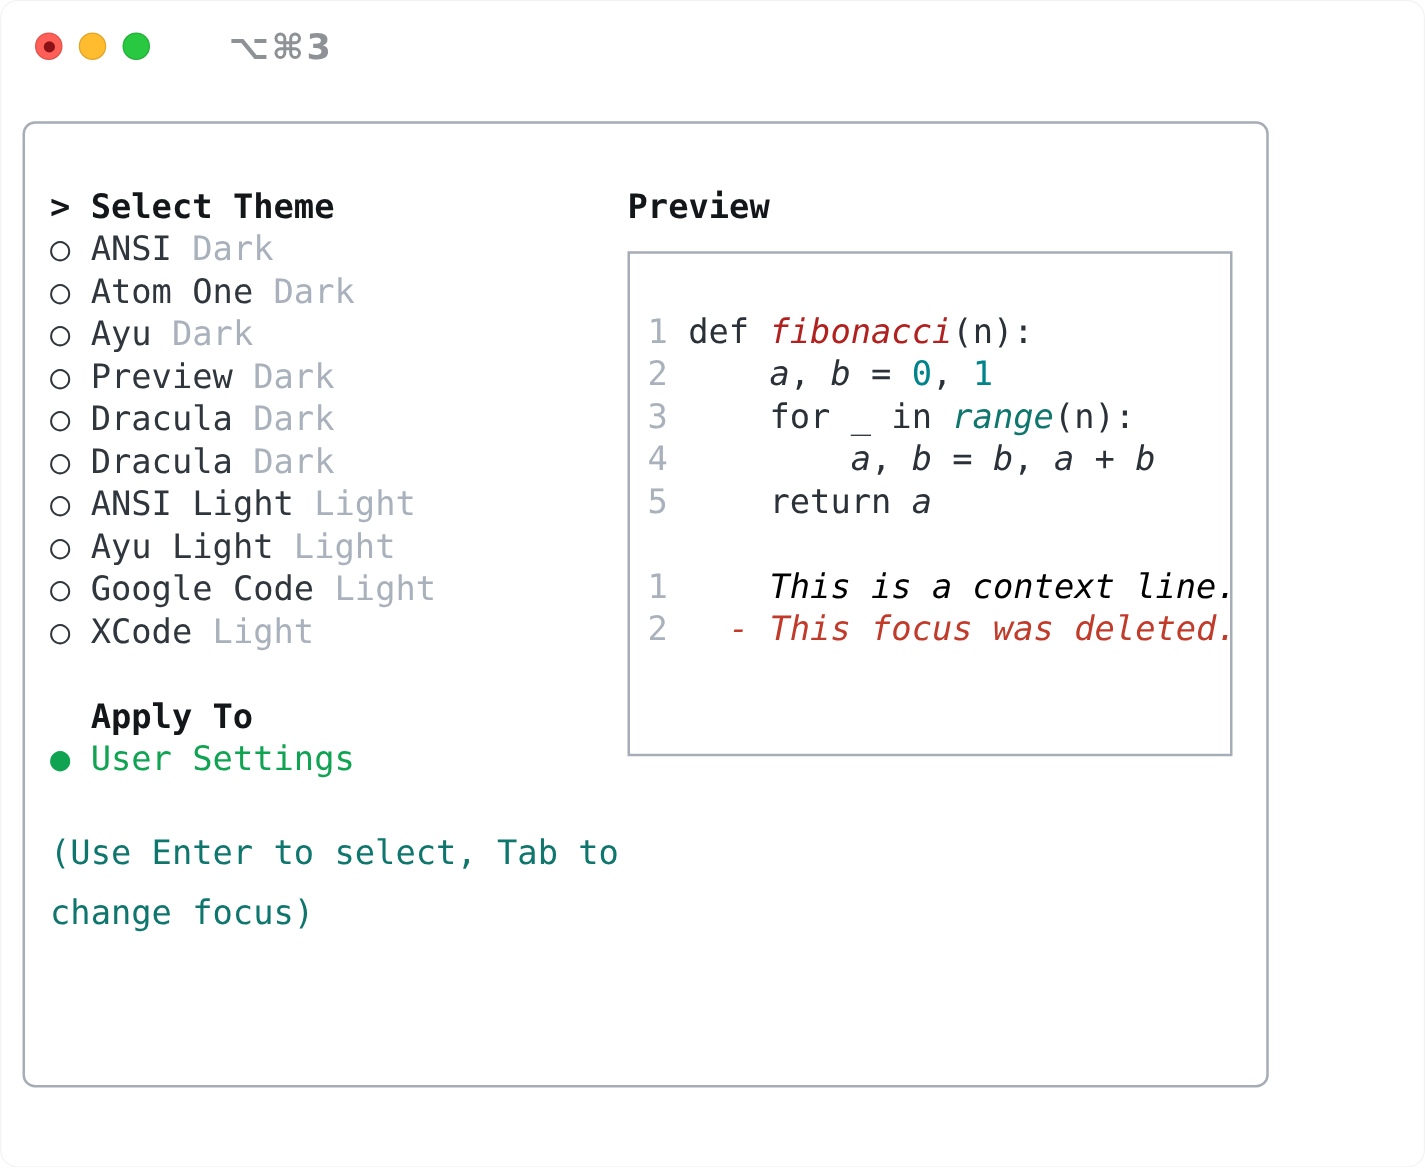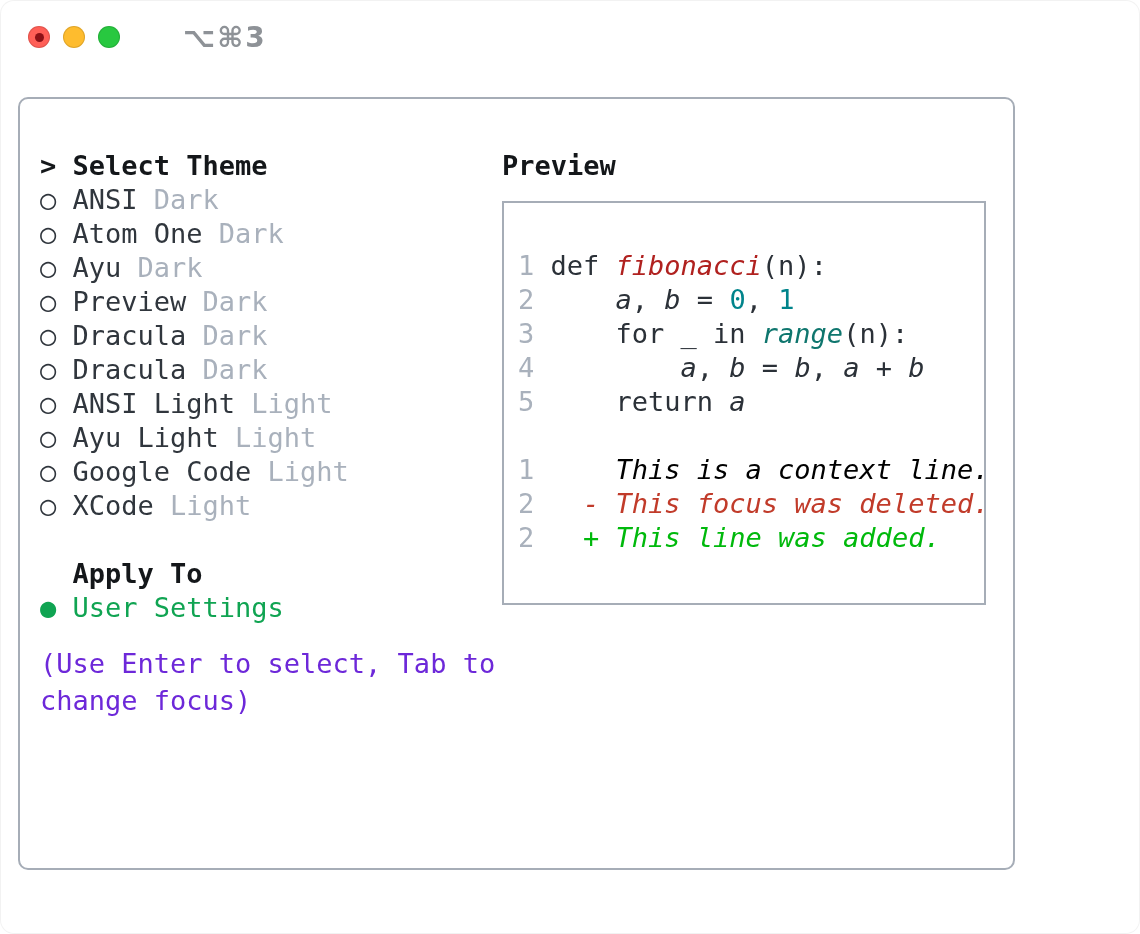--- a/index.html
+++ b/index.html
@@ -73,25 +73,25 @@
   .heading { font-weight: bold; color: #14171a; }
   .heading-prefix { font-weight: bold; color: #14171a; }
   .indent2 { padding-left: 2ch; }
   .spacer { height: 34px; }
   .marker { color: #30363d; }
   .marker.sel { color: #10a452; }
   .name { color: #30363d; }
   .name.sel { color: #10a452; }
   .tag { color: #a9b1bc; }
   .help {
-    margin-top: 20px;
+    margin-top: 34px;
     width: 460px;
-    color: #6d28d9;
+    color: #0f766e;
     font-size: 27px;
-    line-height: 37px;
+    line-height: 48px;
   }
   
   .preview-box {
     box-sizing: border-box;
     margin-top: 18px;
     width: 484px;
     height: 404px;
     border: 2px solid #a6adb7;
     padding: 46px 0 0 14px;
     overflow: hidden;
@@ -161,18 +161,17 @@
       <div class="row heading">Preview</div>
       <div class="preview-box" id="preview-box">
           <div class="code-line"><span class="gutter">1</span> <span>def </span><span class="tok-fn">fibonacci</span><span>(n):</span></div>
           <div class="code-line"><span class="gutter">2</span> <span>    </span><span class="tok-var">a</span><span>, </span><span class="tok-var">b</span><span> = </span><span class="tok-num">0</span><span>, </span><span class="tok-num">1</span></div>
           <div class="code-line"><span class="gutter">3</span> <span>    for _ in </span><span class="tok-builtin">range</span><span>(n):</span></div>
           <div class="code-line"><span class="gutter">4</span> <span>        </span><span class="tok-var">a</span><span>, </span><span class="tok-var">b</span><span> = </span><span class="tok-var">b</span><span>, </span><span class="tok-var">a</span><span> + </span><span class="tok-var">b</span></div>
           <div class="code-line"><span class="gutter">5</span> <span>    return </span><span class="tok-var">a</span></div>
           <div class="code-line"><span class="gutter"></span> </div>
           <div class="code-line"><span class="gutter">1</span> <span class="tok-ctx">    This is a context line.</span></div>
           <div class="code-line"><span class="gutter">2</span> <span class="tok-del">  - This focus was deleted.</span></div>
-          <div class="code-line"><span class="gutter">2</span> <span class="tok-add">  + This line was added.</span></div>
         </div>
     </div>
 
   </div>
 </div>
 
 </body></html>

